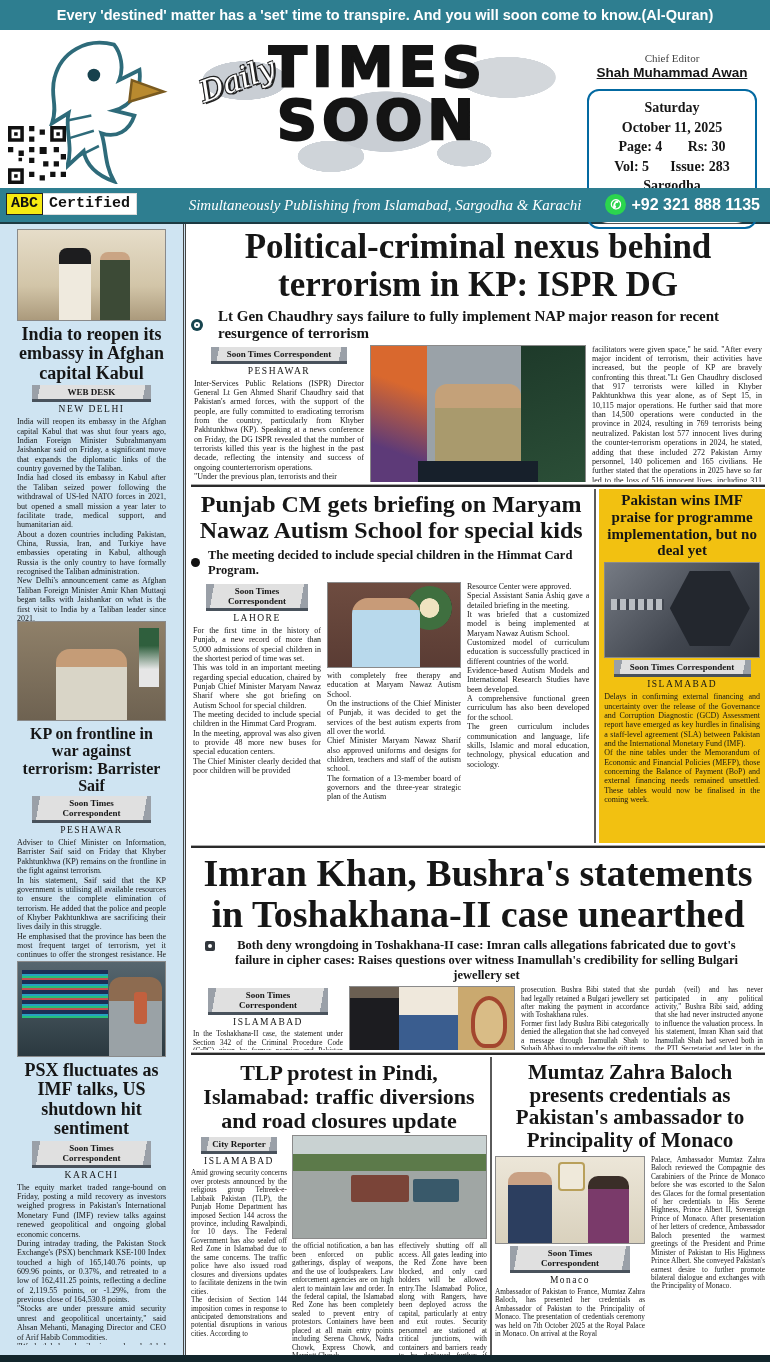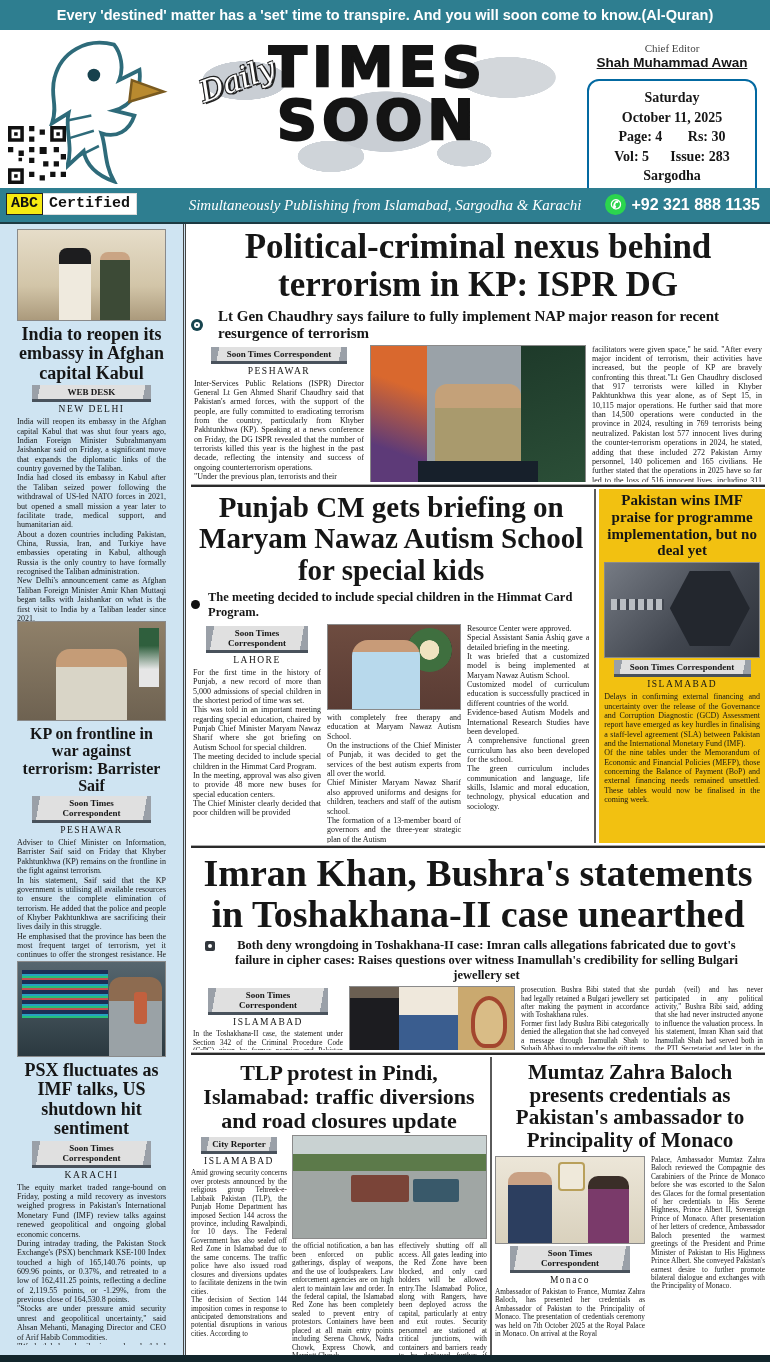--- a/index.html
+++ b/index.html
@@ -14,21 +14,21 @@
 .mast-center{flex:1;position:relative;text-align:center}
 .map-bg{position:absolute;inset:0;background:
  radial-gradient(70px 32px at 16% 32%,#c9ced4 60%,transparent 61%),
  radial-gradient(95px 50px at 52% 58%,#c9ced4 60%,transparent 61%),
  radial-gradient(80px 34px at 83% 30%,#d3d7db 60%,transparent 61%),
  radial-gradient(55px 26px at 38% 80%,#cfd4d9 60%,transparent 61%),
  radial-gradient(45px 22px at 72% 78%,#cfd4d9 60%,transparent 61%)}
 .brand{position:relative;padding-top:10px}
 .brand-big{font-family:"DejaVu Sans",sans-serif;font-weight:bold;font-size:56px;line-height:.95;letter-spacing:5px;color:#141414;-webkit-text-stroke:2px #141414}
 .brand-script{position:absolute;left:16px;top:32px;transform:rotate(-20deg);font-style:italic;font-size:30px;font-family:"DejaVu Serif",serif;color:#fff;text-shadow:-1px -1px 0 #222,1px -1px 0 #222,-1px 1px 0 #222,2px 2px 0 #222}
-.mast-right{width:196px;padding-top:12px;text-align:center;position:relative}
+.mast-right{width:196px;padding-top:22px;text-align:center;position:relative}
 .chief-label{font-size:11px;color:#444}
 .chief-name{font-size:13.5px;font-weight:bold;text-decoration:underline;font-family:"Liberation Sans",sans-serif;margin-top:1px}
 .info-box{margin:9px auto 0;width:170px;border:2px solid #0369a1;border-radius:12px;padding:7px 4px 6px;font-weight:bold;font-size:14px;line-height:1.4}
 .info-row2{display:flex;justify-content:space-evenly}
 .site-pill{background:#0d0d0d;color:#fff;border-radius:9px;font-size:13px;padding:1px 4px;margin:5px 6px 0;font-family:"Liberation Sans",sans-serif;font-weight:bold;box-shadow:0 0 0 2px #fff,0 0 0 3px #555}
 .pub-bar{height:34px;background:#2e7e90;display:flex;align-items:center;justify-content:center;position:relative;color:#fff}
 .abc{position:absolute;left:6px;top:5px;display:flex;font-family:Liberation Mono, monospace;font-weight:bold;font-size:15px;line-height:1.3}
 .abc-a{background:#f6ea12;color:#111;padding:0 4px;border:1px solid #222}
 .abc-c{background:#fff;color:#111;padding:0 6px;border:1px solid #ddd;border-left:none}
 .pub-text{font-style:italic;font-size:15px}
@@ -72,21 +72,21 @@
 .ispr-c1{width:170px}
 .ph-ispr{width:216px;height:150px;background:#9aa2a8;flex:none}
 .ph-ispr .f1{left:0;top:0;width:26%;height:100%;background:linear-gradient(200deg,#d9682e 28%,#5d3a78 70%)}
 .ph-ispr .f2{right:0;top:0;width:30%;height:100%;background:linear-gradient(160deg,#1e3a2a,#2c5038)}
 .ph-ispr .f3{bottom:0;left:30%;width:40%;height:74%;border-radius:12px 12px 0 0;background:linear-gradient(180deg,#c4a179 0 22%,#a99a6d 22%)}
 .ph-ispr .f4{bottom:0;left:22%;width:56%;height:22%;background:#17202b}
 .ispr-c2{flex:1}
 
 .midrow{display:flex;height:354px;overflow:hidden}
 .art-punjab{width:406px;overflow:hidden}
-.art-punjab h2{font-size:29px;margin-top:3px}
+.art-punjab h2{font-size:24px;margin-top:3px}
 .bullet-line{display:flex;align-items:center;gap:8px;justify-content:center;font-weight:bold;font-size:12.5px;margin:4px 0}
 .b-dot{width:9px;height:9px;border-radius:50%;background:#111;flex:none}
 .punjab-cols{display:flex;gap:6px;height:242px;padding:0 2px}
 .pj-c1{width:128px}.pj-c2{width:134px}.pj-c3{flex:1}
 .ph-maryam{height:86px;background:linear-gradient(180deg,#6e4c40,#5a3c34);margin-bottom:3px}
 .ph-maryam .f1{top:4%;right:6%;width:34%;height:52%;border-radius:50%;background:radial-gradient(circle,#efe3c0 30%,#3f6f3f 32% 70%,#2c5030 71%)}
 .ph-maryam .f2{bottom:0;left:18%;width:52%;height:82%;border-radius:16px 16px 0 0;background:linear-gradient(180deg,#c89b78 0 18%,#b8d9ec 18%)}
 .art-imf{width:168px;background:#f2c111;padding:3px 5px;overflow:hidden}
 .art-imf h2{font-size:15px;line-height:1.12}
 .ph-imf{height:96px;margin-top:3px;background:linear-gradient(135deg,#767b84,#41464f 60%,#2e323a)}

